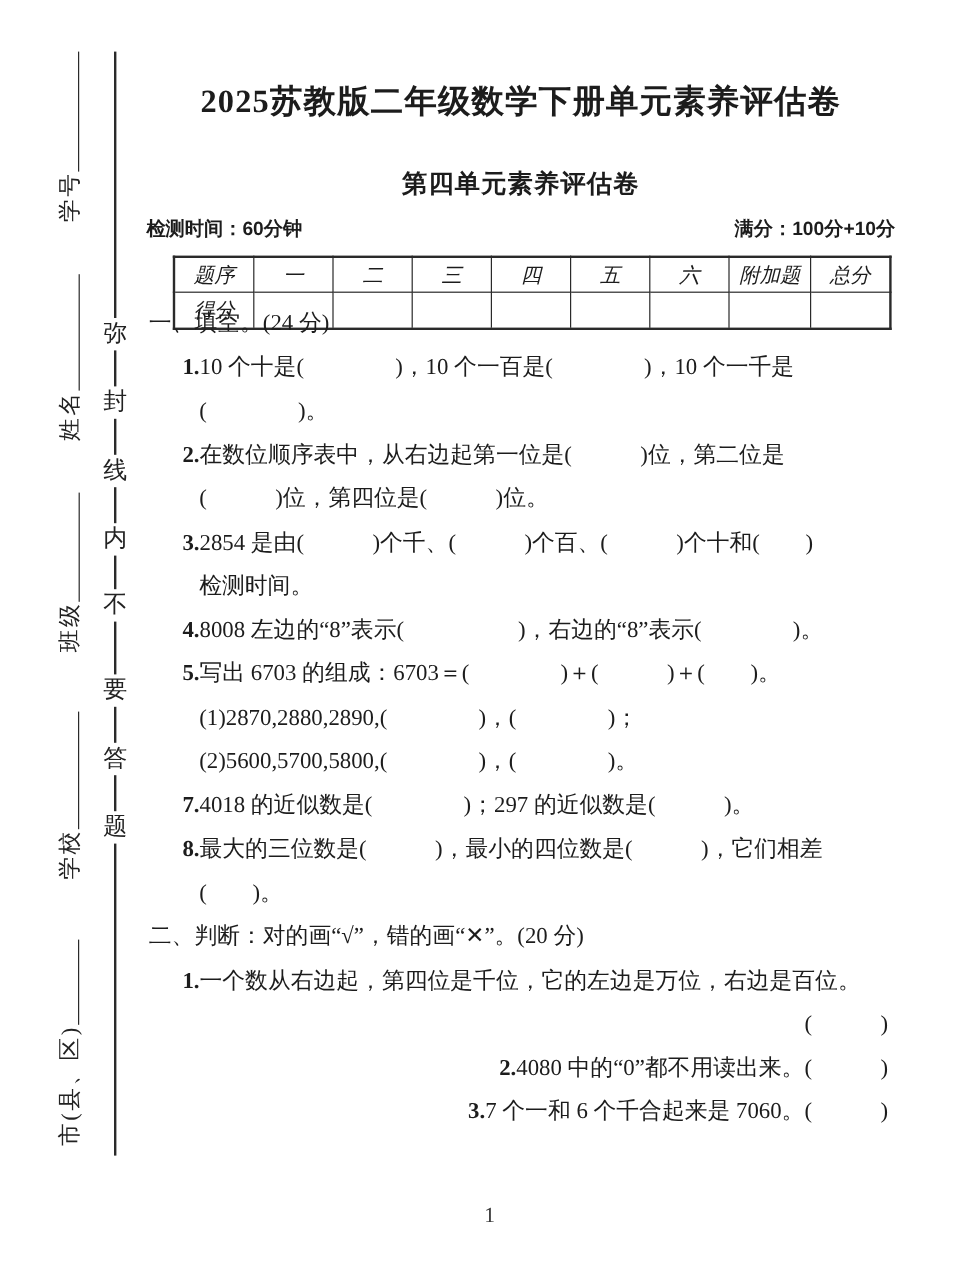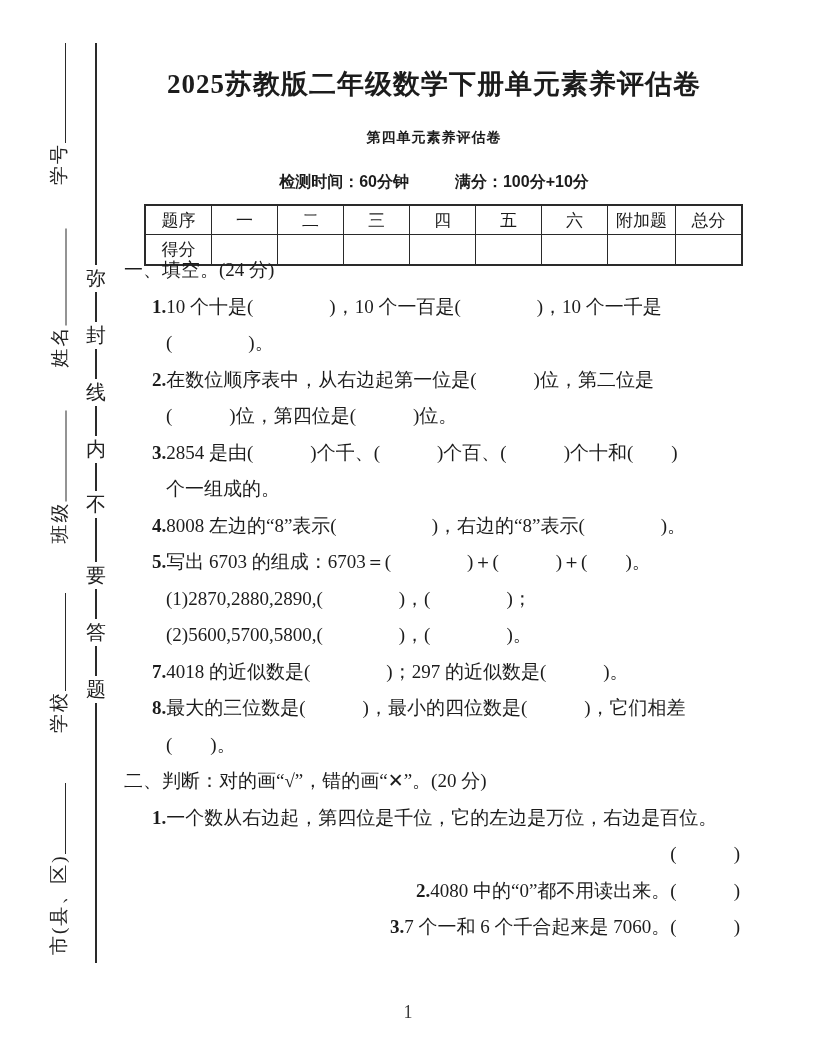--- a/index.html
+++ b/index.html
@@ -16,29 +16,29 @@
   .seal-column{position:absolute;left:84px;top:43px;width:24px;
                display:flex;flex-direction:column;align-items:center;}
   .seal-seg{width:1.6px;background:#2a2a2a;flex:0 0 auto;}
   .seal-char{font-size:20px;line-height:27px;color:#222;flex:0 0 auto;}
 
   
   .header{position:absolute;left:122px;top:0;width:624px;text-align:center;}
   .title{font-family:Liberation Serif, serif;font-weight:bold;
          font-size:27px;margin-top:66px;letter-spacing:1px;white-space:nowrap;}
   .subtitle{font-family:"Liberation Sans","DejaVu Sans",sans-serif;font-weight:bold;
-            font-size:14px;margin-top:27px;letter-spacing:1px;}
+            font-size:21px;margin-top:37px;letter-spacing:1px;}
   .info-line{font-family:"Liberation Sans","DejaVu Sans",sans-serif;font-weight:bold;
-             font-size:16px;margin-top:25px;display:flex;justify-content:center;gap:46px;}
+             font-size:16px;margin-top:14px;display:flex;justify-content:space-between;gap:46px;}
 
   
   table.score{border-collapse:collapse;table-layout:fixed;margin:11px 0 0 22px;
               border:2px solid #2a2a2a;}
   table.score td{border:1.5px solid #2a2a2a;text-align:center;font-size:17px;
-                 padding:0;overflow:hidden;}
+                 padding:0;overflow:hidden;font-style:italic;}
   tr.score-r1 td{height:28px;}
   tr.score-r2 td{height:29px;}
 
   
   .content{position:absolute;left:122px;top:252px;width:628px;font-size:19px;}
   .line{line-height:36.5px;height:36.5px;white-space:nowrap;}
   .line.heading{padding-left:2px;}
   .line.q{padding-left:30px;}
   .line.cont{padding-left:44px;}
   .line.answer-line{text-align:right;padding-right:10px;}
@@ -130,21 +130,21 @@
       </table>
   </div>
 
   <div class="content" id="content">
       <div class="line heading">一、填空。(24 分)</div>
       <div class="line q"><span class="qnum">1.</span>10 个十是(　　　　)，10 个一百是(　　　　)，10 个一千是</div>
       <div class="line cont">(　　　　)。</div>
       <div class="line q"><span class="qnum">2.</span>在数位顺序表中，从右边起第一位是(　　　)位，第二位是</div>
       <div class="line cont">(　　　)位，第四位是(　　　)位。</div>
       <div class="line q"><span class="qnum">3.</span>2854 是由(　　　)个千、(　　　)个百、(　　　)个十和(　　)</div>
-      <div class="line cont">个一组成的。</div>
+      <div class="line cont">检测时间。</div>
       <div class="line q"><span class="qnum">4.</span>8008 左边的“8”表示(　　　　　)，右边的“8”表示(　　　　)。</div>
       <div class="line q"><span class="qnum">5.</span>写出 6703 的组成：6703＝(　　　　)＋(　　　)＋(　　)。</div>
       <div class="line cont">(1)2870,2880,2890,(　　　　)，(　　　　)；</div>
       <div class="line cont">(2)5600,5700,5800,(　　　　)，(　　　　)。</div>
       <div class="line q"><span class="qnum">7.</span>4018 的近似数是(　　　　)；297 的近似数是(　　　)。</div>
       <div class="line q"><span class="qnum">8.</span>最大的三位数是(　　　)，最小的四位数是(　　　)，它们相差</div>
       <div class="line cont">(　　)。</div>
       <div class="line heading">二、判断：对的画“√”，错的画“✕”。(20 分)</div>
       <div class="line q"><span class="qnum">1.</span>一个数从右边起，第四位是千位，它的左边是万位，右边是百位。</div>
       <div class="line answer-line"><span class="answer">(　　　)</span></div>

